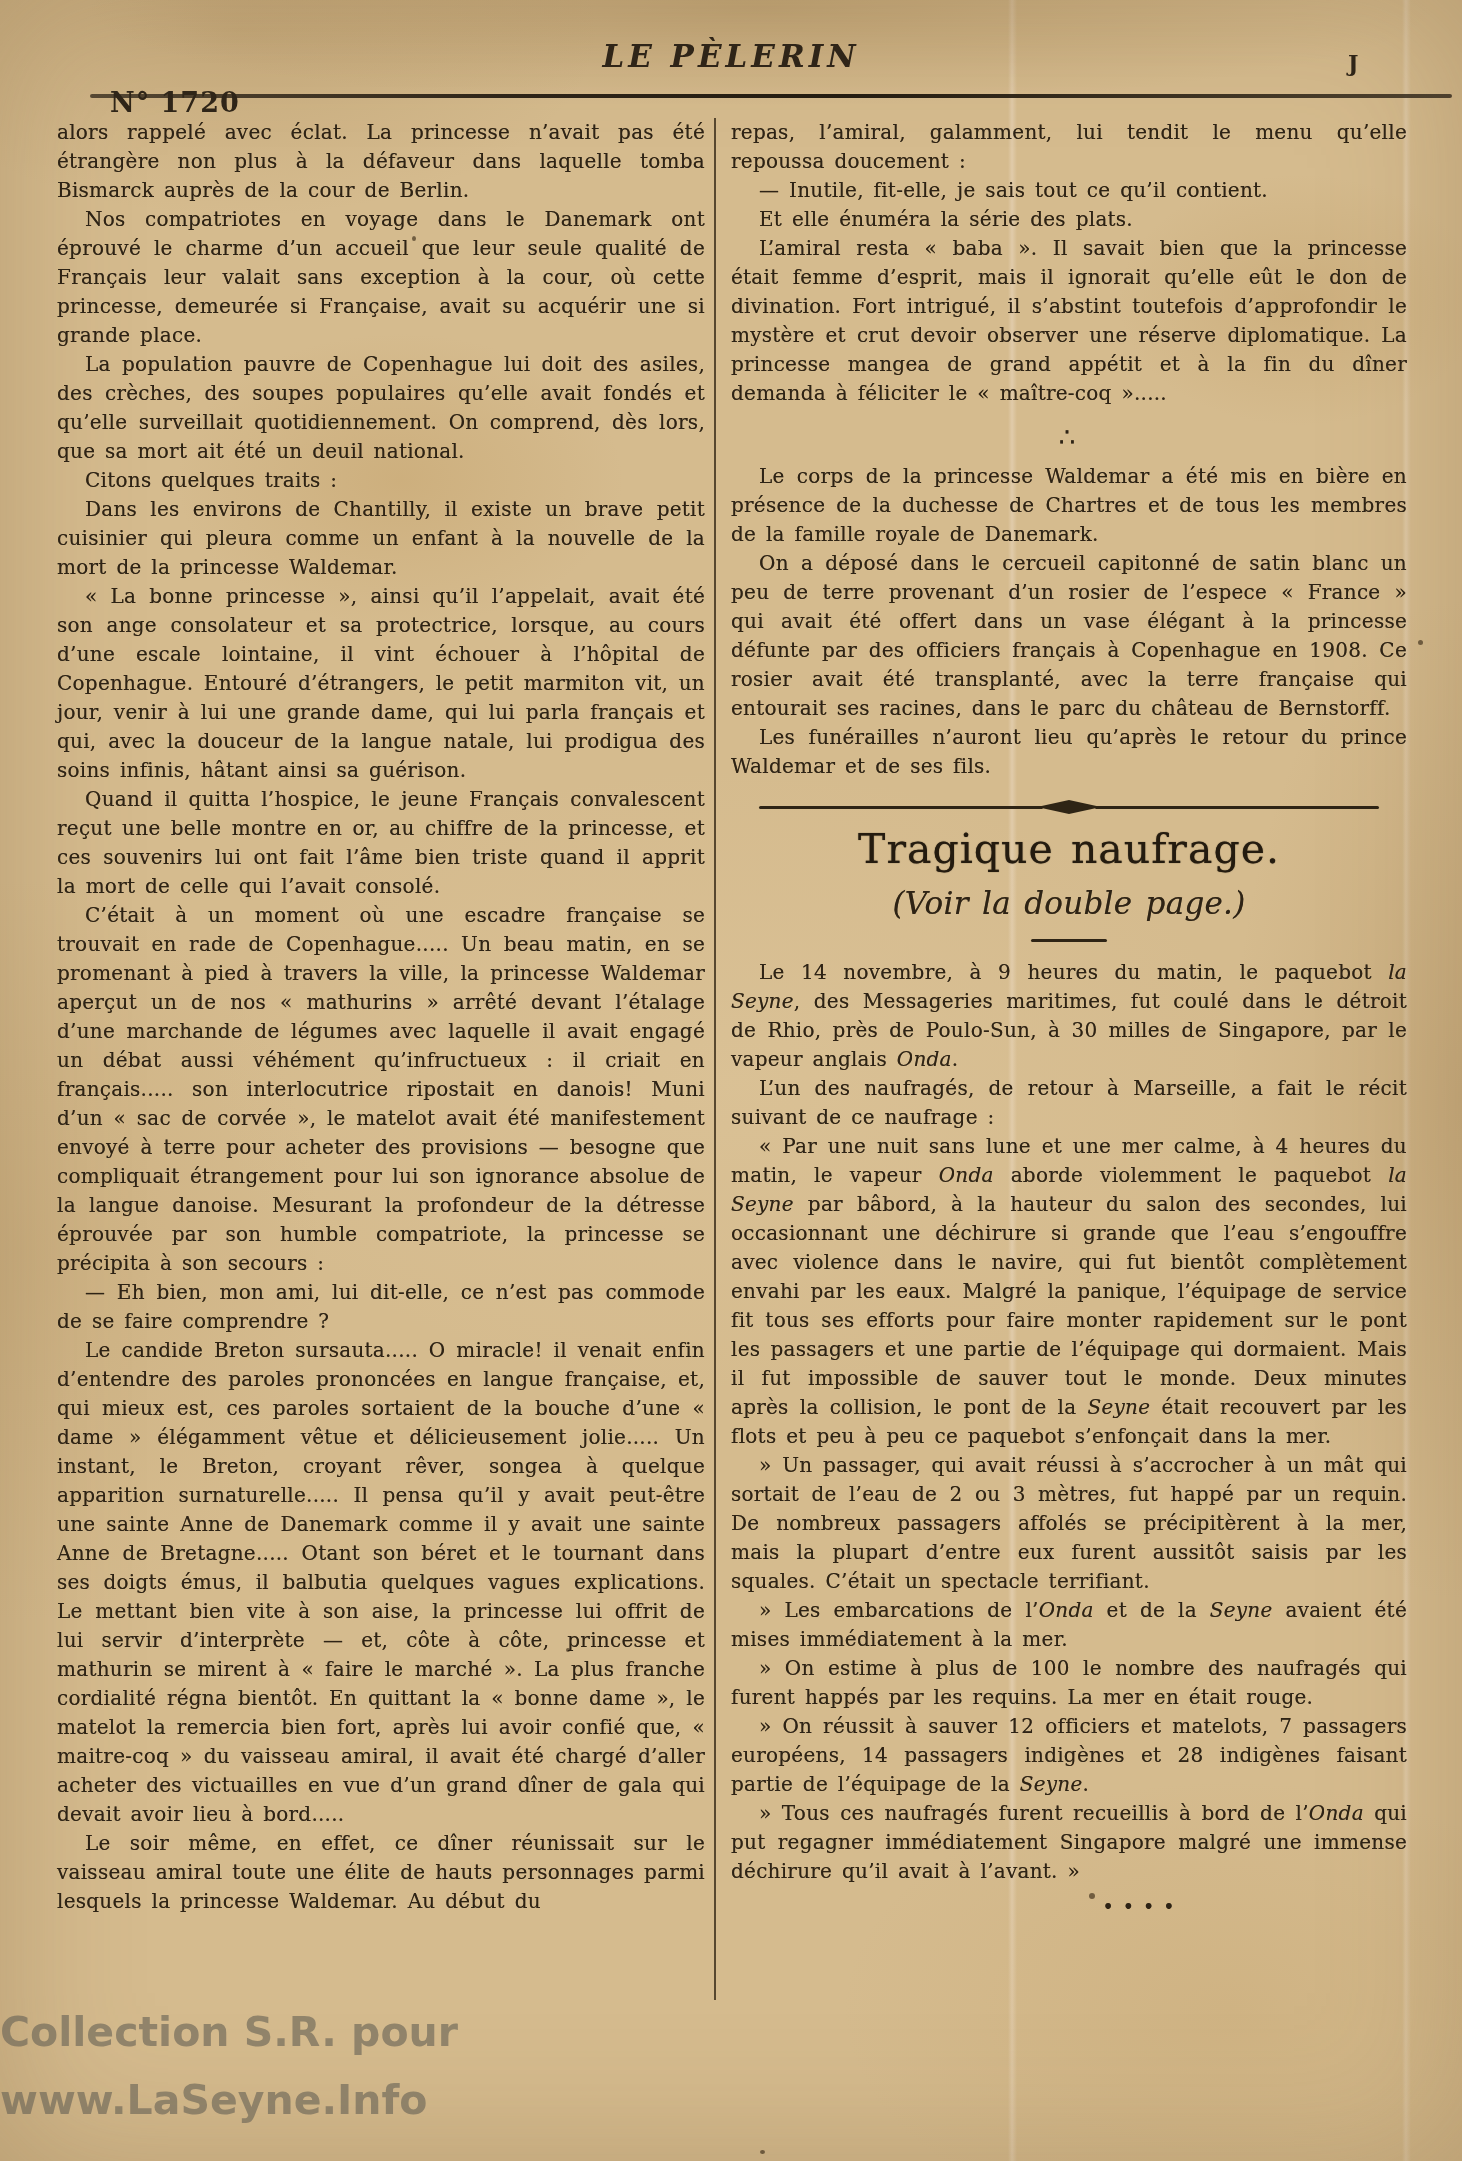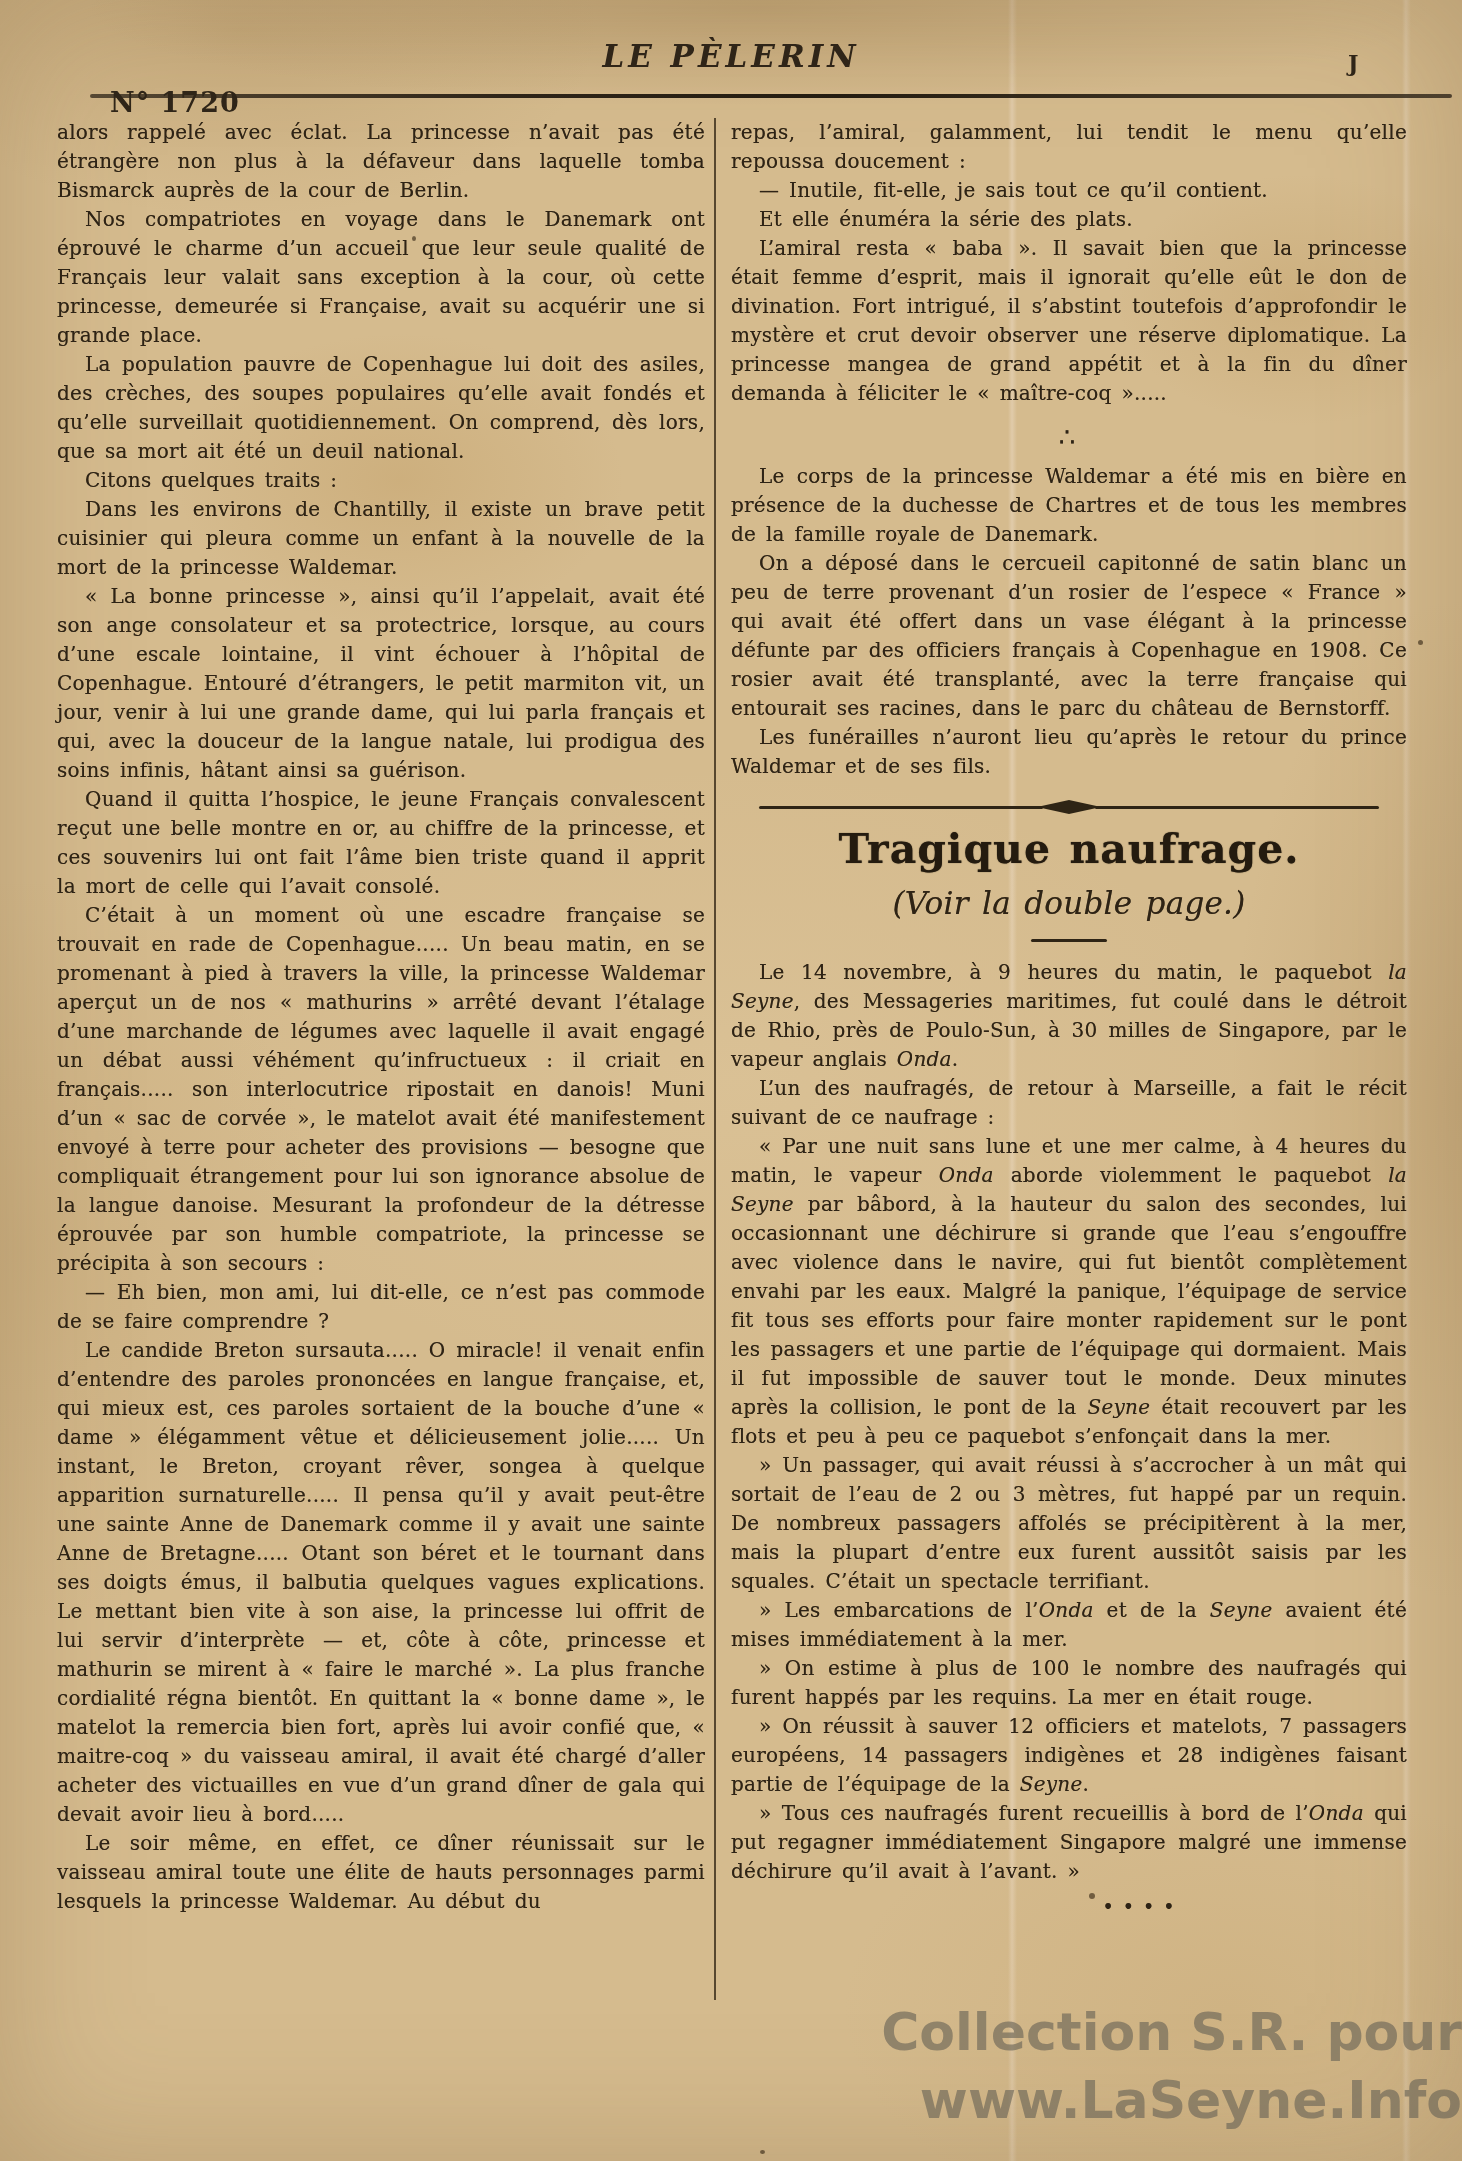--- a/index.html
+++ b/index.html
@@ -47,30 +47,30 @@
   p.par.noindent{text-indent:0;}
   .it{font-style:italic;}
 
   .asterism{text-align:center;font-size:26px;line-height:26px;margin:16px 0 12px;text-indent:0;letter-spacing:4px;}
 
   .flourish{display:flex;align-items:center;margin:18px 28px 8px 28px;}
   .flourish .bar{flex:1;height:3px;background:#2e2415;border-radius:2px;}
   .flourish svg{margin:0 -6px;display:block;}
 
   .section-heading{margin:8px 0 0 0;text-align:center;font-size:41px;line-height:52px;
-    font-weight:bold;letter-spacing:1px;color:#241b0f;text-shadow:0 0 1px rgba(36,27,15,.8);}
+    font-weight:normal;letter-spacing:1px;color:#241b0f;text-shadow:0 0 1px rgba(36,27,15,.8);}
   .subtitle{text-align:center;font-style:italic;font-size:31px;line-height:40px;margin:8px 0 0;}
   .short-rule{width:76px;height:3px;background:#2e2415;margin:16px auto 16px;border-radius:2px;}
 
   .end-dots{margin-top:6px;padding-left:372px;font-size:16px;font-weight:bold;letter-spacing:10px;}
 
   
-  .watermark{position:absolute;left:0;top:1998px;width:1462px;z-index:3;text-align:right;
+  .watermark{position:absolute;left:0;top:1998px;width:1462px;z-index:3;text-align:left;
     font-family:"DejaVu Sans","Liberation Sans",sans-serif;font-weight:bold;
-    font-size:52px;line-height:68px;color:rgba(104,98,85,.62);}
+    font-size:41px;line-height:68px;color:rgba(104,98,85,.62);}
 </style>
 </head>
 <body>
 
 <div class="paper"></div>
 
 <div class="speck" style="left:1089px;top:1893px;width:6px;height:6px;"></div>
 <div class="speck" style="left:566px;top:1648px;width:4px;height:4px;"></div>
 <div class="speck" style="left:412px;top:236px;width:4px;height:5px;"></div>
 <div class="speck" style="left:1418px;top:640px;width:5px;height:5px;"></div>

